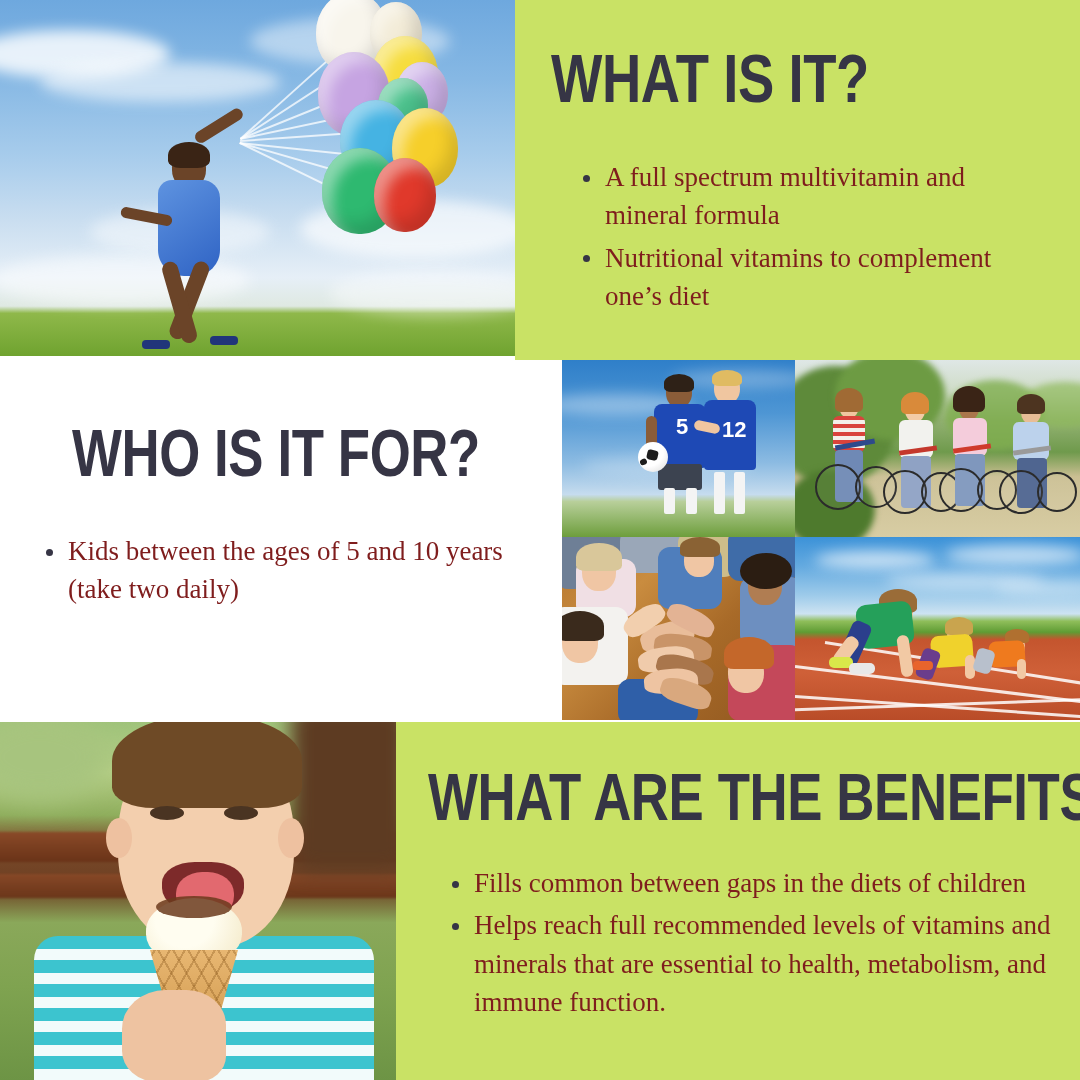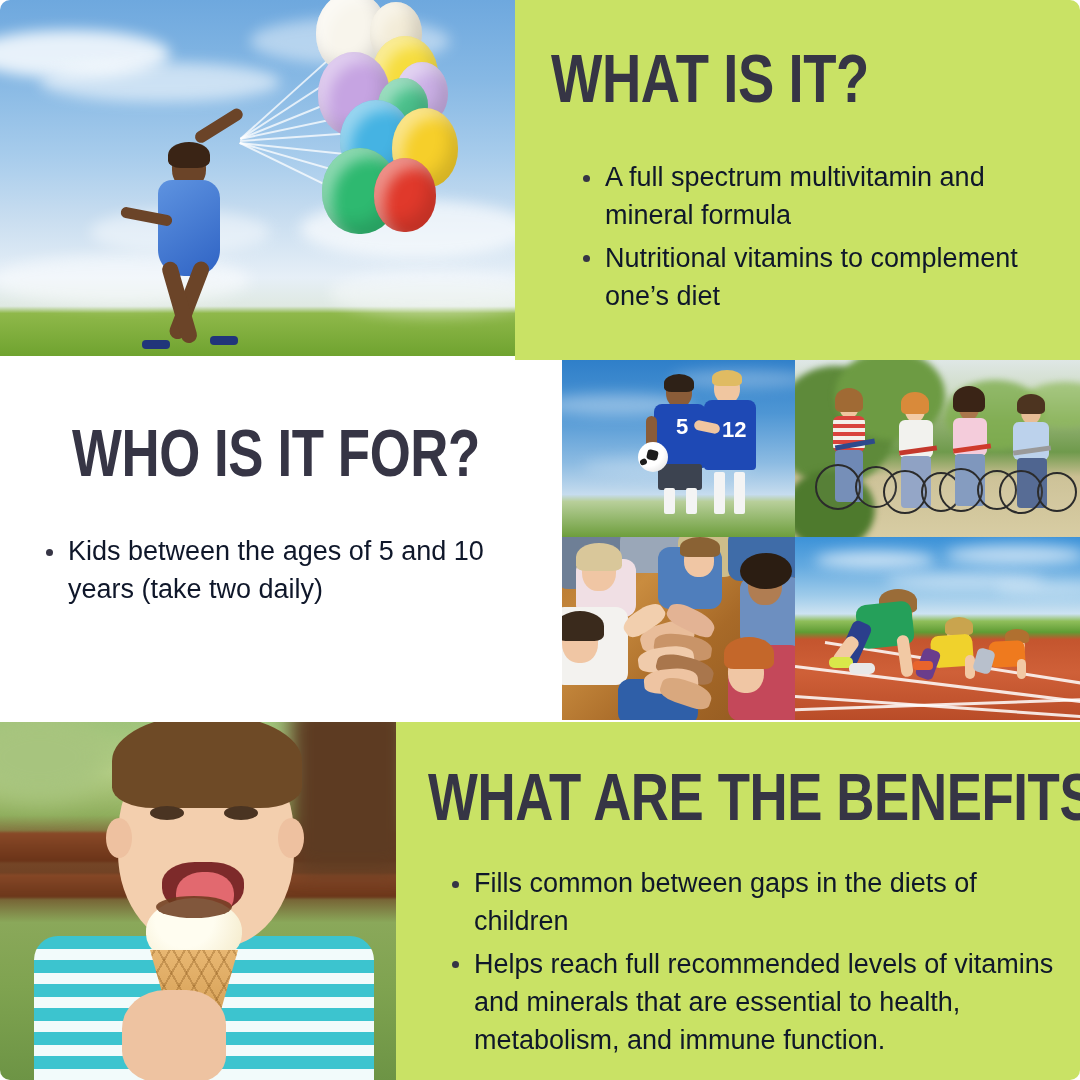--- a/index.html
+++ b/index.html
@@ -10,21 +10,20 @@
   body {
     font-family: "Liberation Sans", sans-serif;
   }
 
   #poster {
     position: relative;
     width: 1080px;
     height: 1080px;
     overflow: hidden;
     background: #ffffff;
-    border-radius: 10px;
   }
 
   
   .panel {
     position: absolute;
     box-sizing: border-box;
     overflow: hidden;
   }
   .green { background: #c9e265; }
   .white { background: #ffffff; }
@@ -38,21 +37,22 @@
     margin: 0;
     transform: scaleX(0.80);
     transform-origin: left center;
     white-space: nowrap;
   }
 
   .bullets {
     margin: 4px;
     padding: 0;
     list-style: none;
-    color: #0f172a;
+    color: #7f1d1d;
+    font-family: Liberation Serif, serif;
   }
   .bullets li {
     position: relative;
     padding-left: 28px;
     margin-bottom: 4px;
     line-height: 1.42;
     font-weight: 300;
   }
   .bullets li::before {
     content: "";

